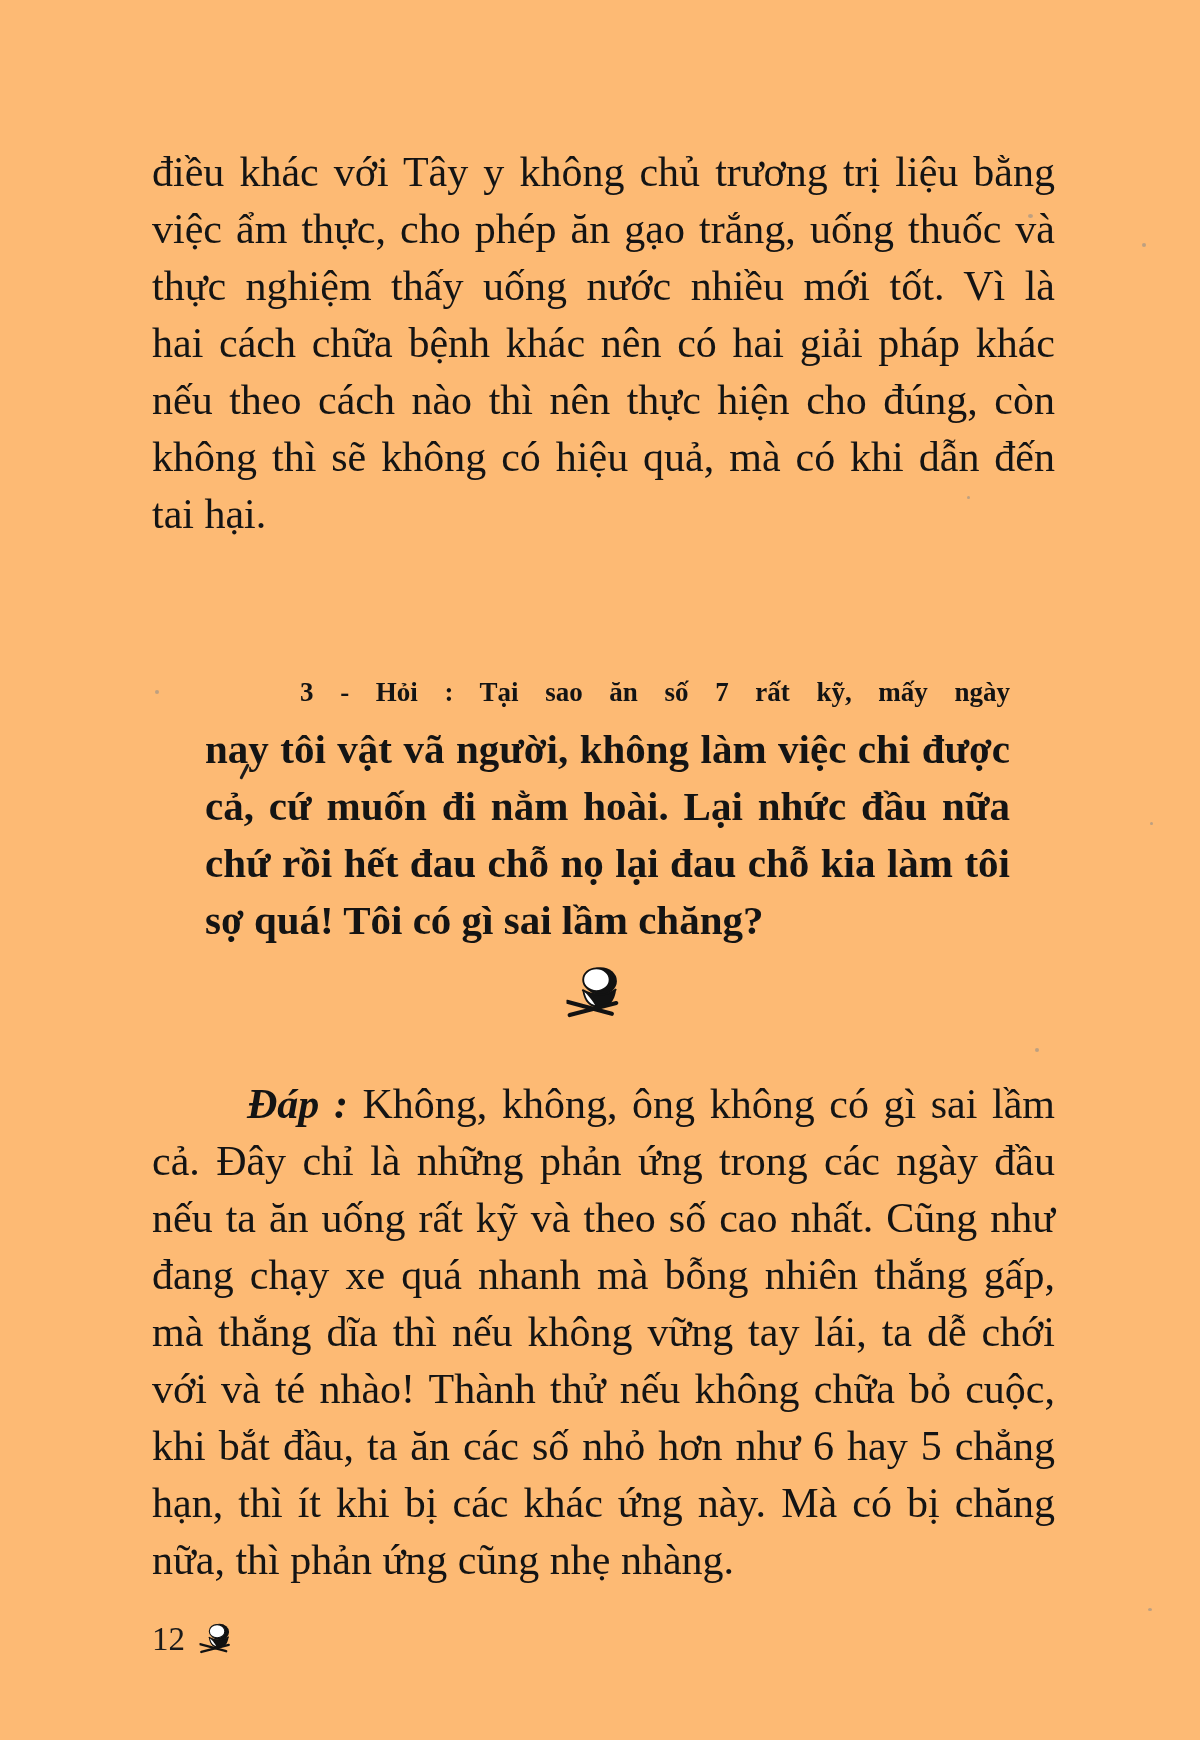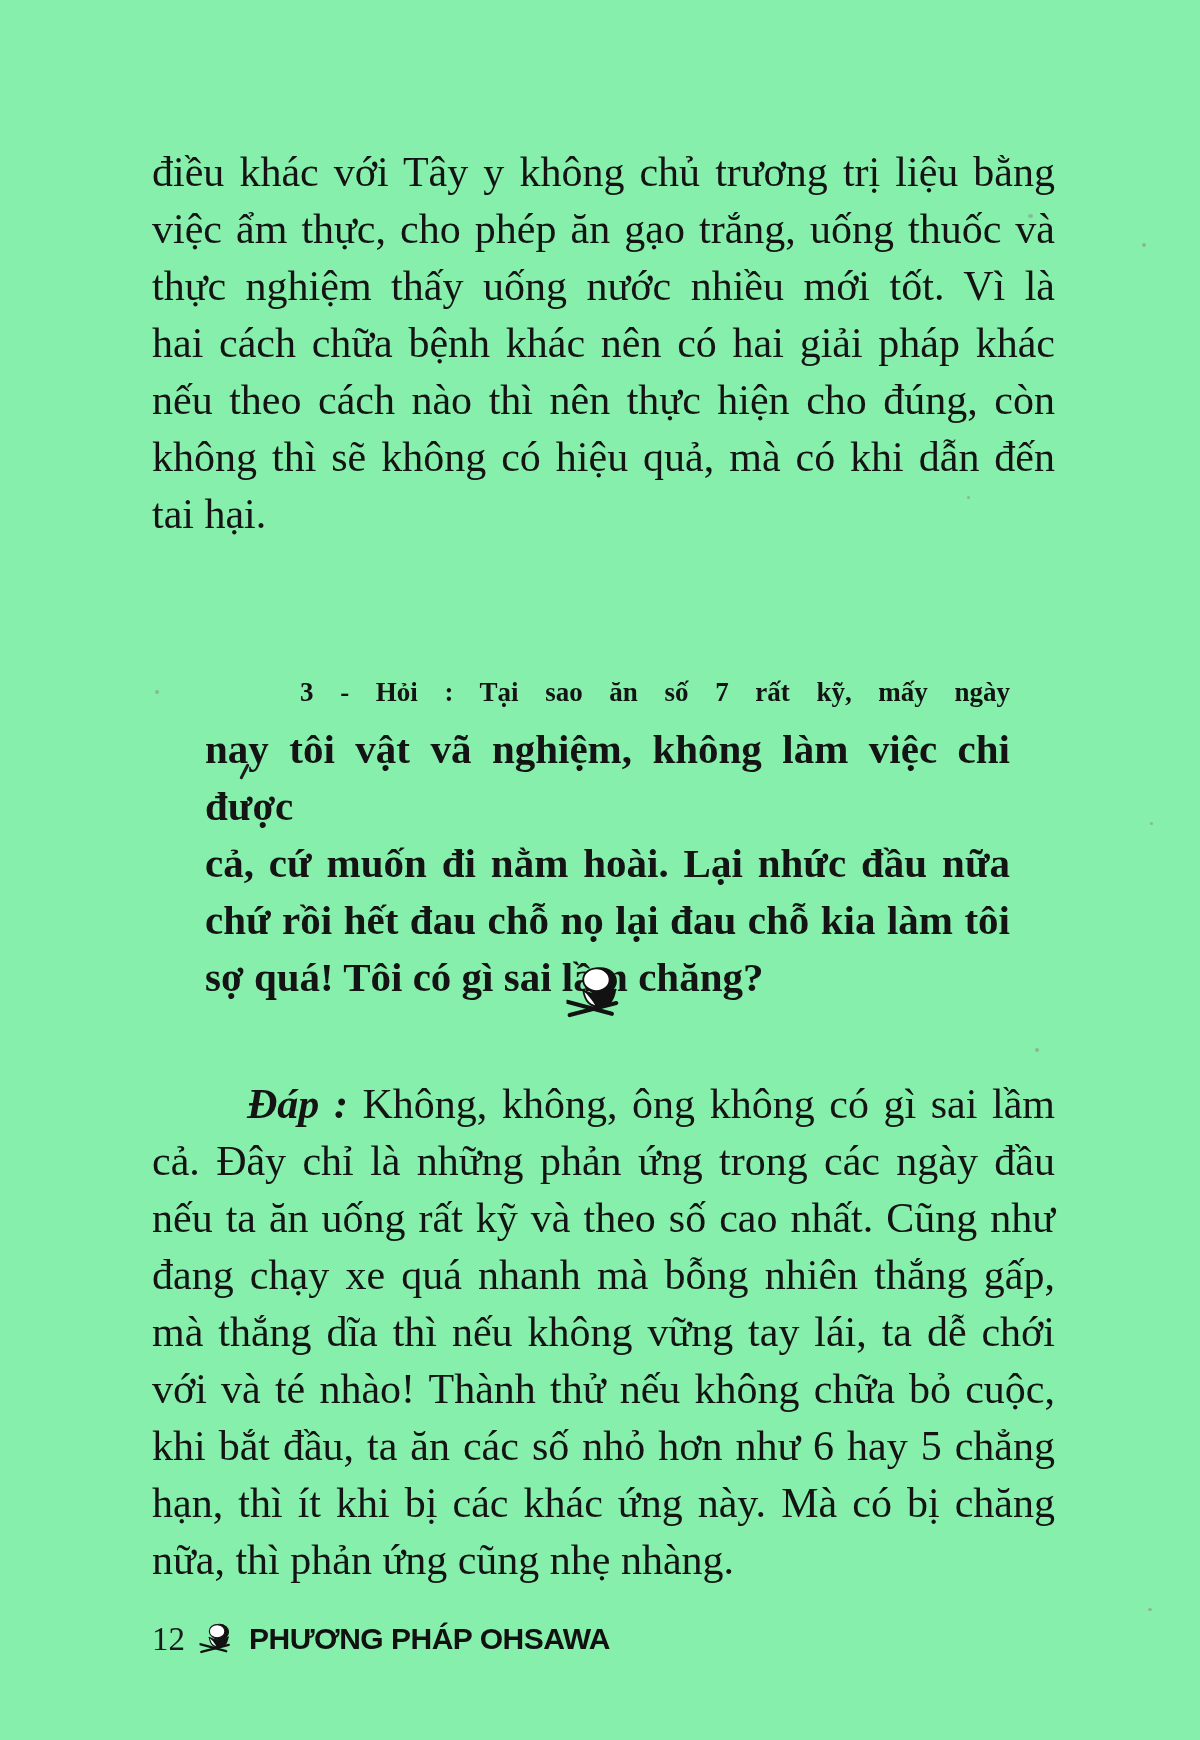--- a/index.html
+++ b/index.html
@@ -2,21 +2,21 @@
 <html><head>
 <meta charset="utf-8">
 <style>
   html,body{margin:0;padding:0;}
   body{
     width:1200px;height:1740px;position:relative;
     background:#ffffff;overflow:hidden;
     font-family:"Liberation Serif","DejaVu Serif",serif;
     color:#141414;
   }
-  .page{position:absolute;inset:0;background:#86efac;}
+  .page{position:absolute;inset:0;background:#fdba74;}
   .textblock{position:absolute;}
   .line{
     line-height:57px;
     text-align:justify;
     text-align-last:justify;
     white-space:nowrap; 
   }
   .line.wrapok{white-space:normal;}
   .line.lastline{text-align:left;text-align-last:left;}
   .para1 .line, .answer .line{font-size:42px;}
@@ -69,21 +69,21 @@
     <div class="line wrapok">việc ẩm thực, cho phép ăn gạo trắng, uống thuốc và</div>
     <div class="line wrapok">thực nghiệm thấy uống nước nhiều mới tốt. Vì là</div>
     <div class="line wrapok">hai cách chữa bệnh khác nên có hai giải pháp khác</div>
     <div class="line wrapok">nếu theo cách nào thì nên thực hiện cho đúng, còn</div>
     <div class="line wrapok">không thì sẽ không có hiệu quả, mà có khi dẫn đến</div>
     <div class="line lastline wrapok">tai hại.</div>
   </div>
 
   <div class="textblock question" style="left:205px;top:664px;width:805px;">
     <div class="line indent1 wrapok" style="font-size: 27px;">3 - Hỏi : Tại sao ăn số 7 rất kỹ, mấy ngày</div>
-    <div class="line wrapok">nay tôi vật vã nghiệm, không làm việc chi được</div>
+    <div class="line wrapok">nay tôi vật vã người, không làm việc chi được</div>
     <div class="line wrapok">cả, cứ muốn đi nằm hoài. Lại nhức đầu nữa</div>
     <div class="line wrapok">chứ rồi hết đau chỗ nọ lại đau chỗ kia làm tôi</div>
     <div class="line lastline wrapok">sợ quá! Tôi có gì sai lầm chăng?</div>
   </div>
 
   <div class="bowl-icon" style="left:566px;top:964px;width:64px;height:58px;">
     <svg width="64" height="58" viewBox="0 0 100 92">
         <use href="#bowl"></use>
       </svg>
   </div>
@@ -102,21 +102,20 @@
     <div class="line lastline wrapok">nữa, thì phản ứng cũng nhẹ nhàng.</div>
   </div>
 
   <div class="footer">
     <span class="page-number">12</span>
     <span class="footer-bowl">
       <svg width="38" height="34" viewBox="0 0 100 92">
           <use href="#bowl"></use>
         </svg>
     </span>
-    <span class="running-title">PHƯƠNG PHÁP OHSAWA</span>
   </div>
 
   <div class="stray-mark"></div>
   <div class="speck" style="left:1028px;top:214px;width:5px;height:4px;"></div>
   <div class="speck" style="left:1142px;top:243px;width:4px;height:4px;"></div>
   <div class="speck" style="left:155px;top:690px;width:4px;height:4px;"></div>
   <div class="speck" style="left:967px;top:496px;width:3px;height:3px;"></div>
   <div class="speck" style="left:1035px;top:1048px;width:4px;height:4px;"></div>
   <div class="speck" style="left:1150px;top:822px;width:3px;height:3px;"></div>
   <div class="speck" style="left:1148px;top:1608px;width:4px;height:3px;"></div>

